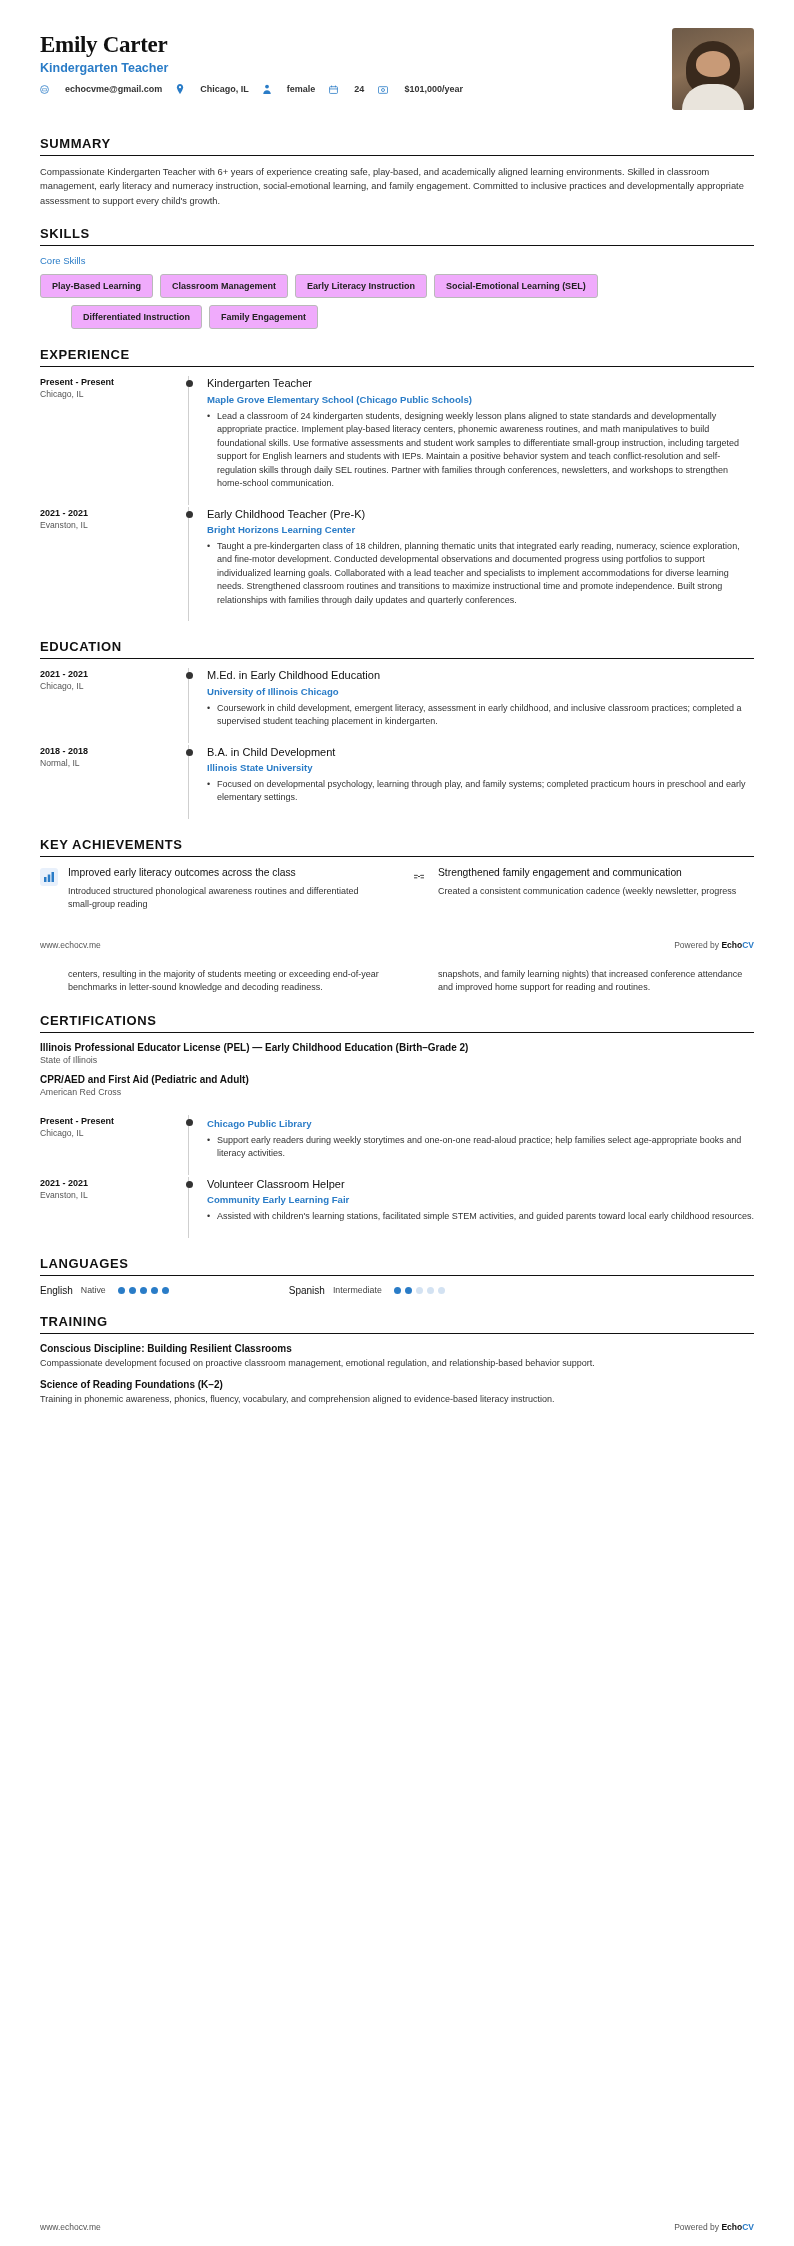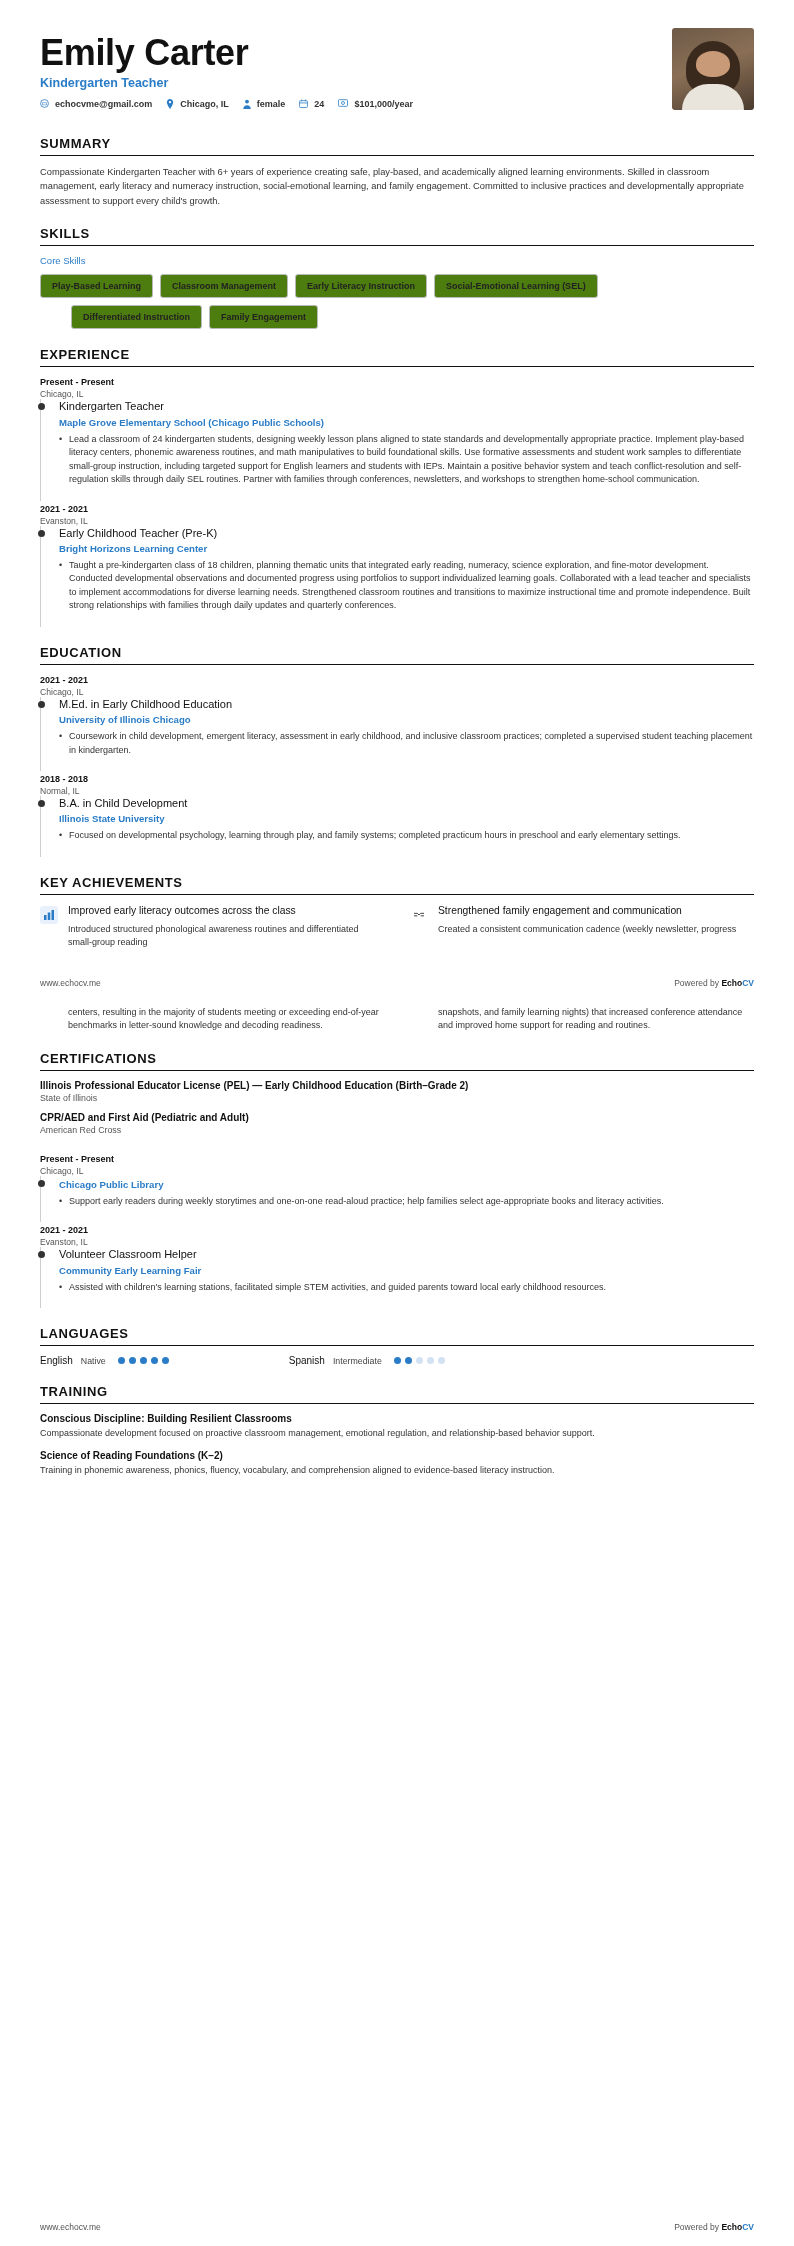--- a/index.html
+++ b/index.html
@@ -19,42 +19,43 @@
 
   
   .header {
     display: flex;
     justify-content: space-between;
     align-items: flex-start;
     margin-bottom: 26px;
   }
   .header-left { flex: 1; padding-top: 4px; }
   .name {
-    font-size: 36px;
+    font-size: 23px;
     font-weight: bold;
     letter-spacing: -0.3px;
     color: #111;
     line-height: 1.15;
+    font-family: Liberation Serif, serif;
   }
   .job-title {
     font-size: 12.5px;
     font-weight: bold;
     color: #2a7cc7;
     margin-top: 3px;
   }
   .contact-row {
     display: flex;
     flex-wrap: wrap;
     align-items: center;
     gap: 14px;
     margin-top: 9px;
     font-size: 9.5px;
     color: #333;
   }
-  .contact-item { display: flex; align-items: flex-start; gap: 6px; }
+  .contact-item { display: flex; align-items: flex-end; gap: 16px; }
   .contact-item .ico { color: #2a7cc7; display: inline-flex; align-items: center; }
   .contact-item .txt { font-weight: bold; font-size: 9px; }
 
   .photo {
     width: 82px;
     height: 82px;
     border-radius: 3px;
     overflow: hidden;
     flex: none;
     background: linear-gradient(160deg,#6d5a48 0%, #8a6f55 45%, #4a3b2f 100%);
@@ -104,26 +105,26 @@
     margin-bottom: 8px;
   }
   .chips { display: flex; flex-wrap: wrap; gap: 7px; }
   .chip {
     border: 1px solid #b9b9b9;
     border-radius: 3px;
     padding: 6px 11px;
     font-size: 9px;
     font-weight: bold;
     color: #222;
-    background: #4d7c0f;
+    background: #f0abfc;
     white-space: nowrap;
   }
 
   
-  .entry { display: flex; margin-bottom: 2px; flex-direction: column; }
+  .entry { display: flex; margin-bottom: 2px; }
   .entry-left {
     width: 148px;
     flex: none;
     padding-top: 1px;
   }
   .entry-date { font-size: 9px; font-weight: bold; color: #111; }
   .entry-loc { font-size: 8.6px; color: #555; margin-top: 2px; }
   .entry-right {
     flex: 1;
     position: relative;

